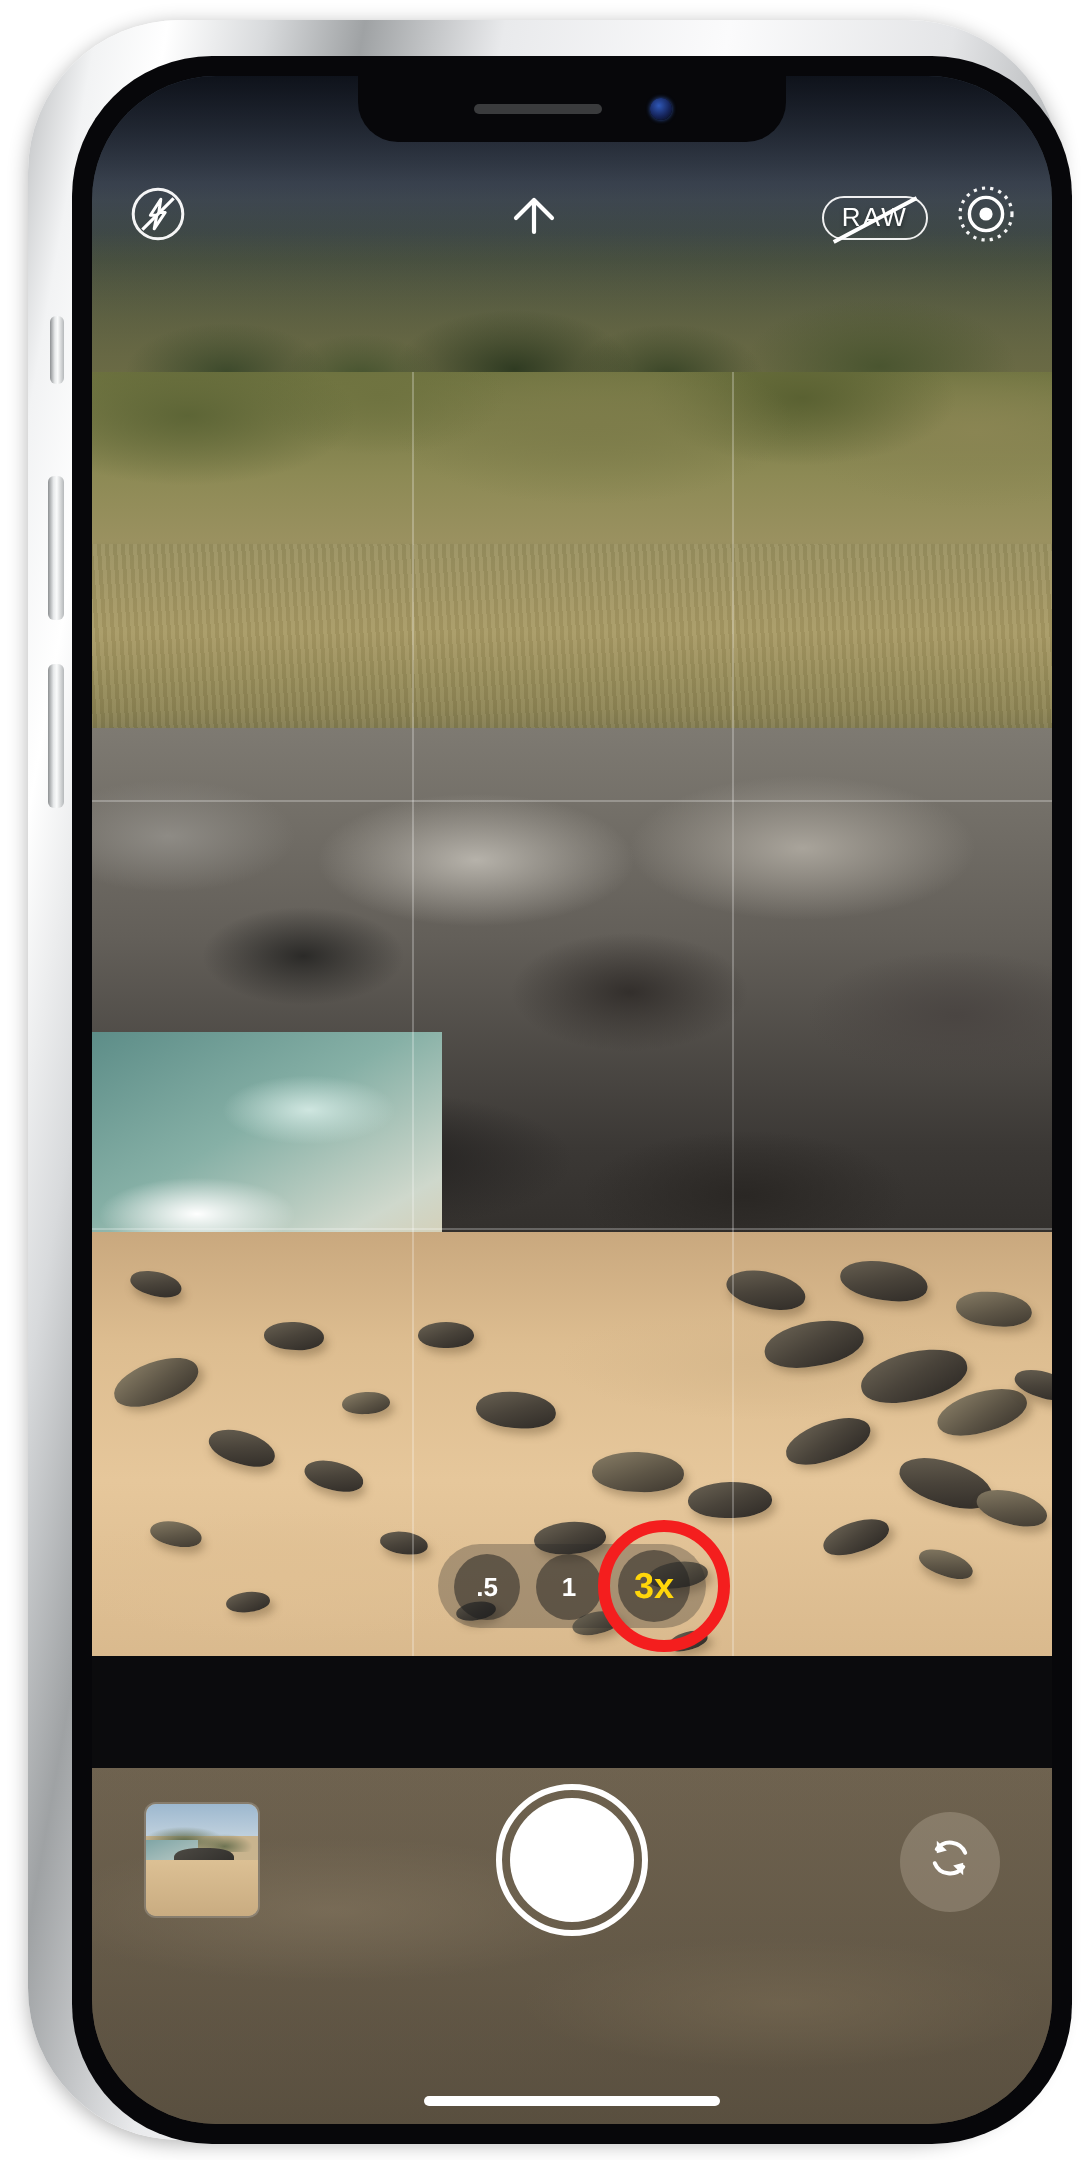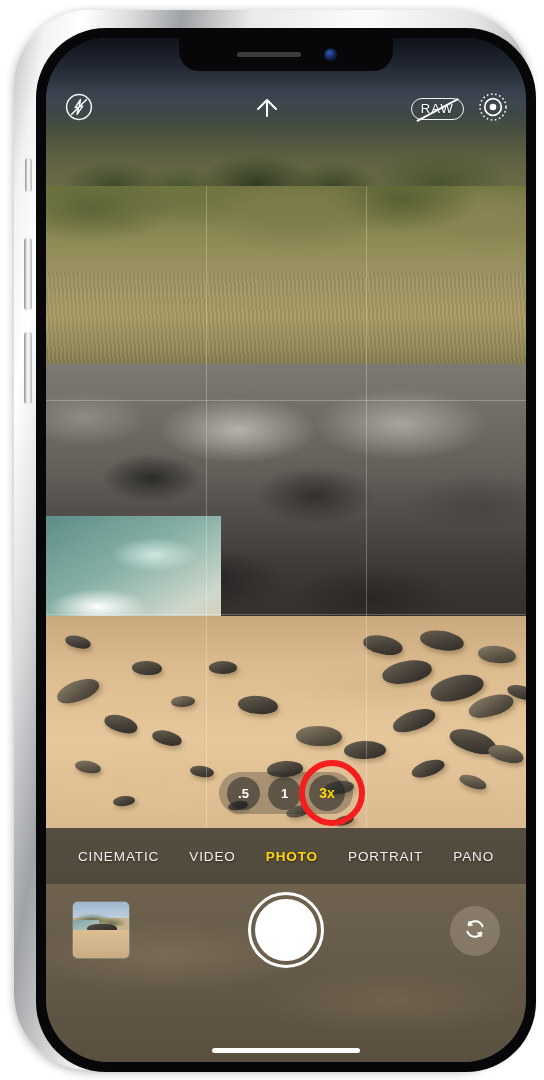--- a/index.html
+++ b/index.html
@@ -276,21 +276,21 @@
     font-size: 13px;
     font-weight: 600;
     display: flex;
     align-items: center;
     justify-content: center;
     cursor: pointer;
   }
   .zoom-btn.active {
     color: #ffd60a;
     width: 36px; height: 36px;
-    font-size: 14px;
+    font-size: 18px;
   }
   
   #zoom-annotation {
     position: absolute;
     left: 50%;
     transform: translateX(-50%);
     bottom: 2px;
     width: 66px; height: 66px;
     margin-left: 46px;
     border: 6px solid #f41e1e;
@@ -513,27 +513,20 @@
               <svg width="30" height="30" viewBox="0 0 30 30">
                 <circle cx="15" cy="15" r="13" fill="none" stroke="#ffffff" stroke-width="1.6" stroke-dasharray="1.6 2.6" opacity="0.95"></circle>
                 <circle cx="15" cy="15" r="8.3" fill="none" stroke="#ffffff" stroke-width="1.7"></circle>
                 <circle cx="15" cy="15" r="3.3" fill="#ffffff"></circle>
               </svg>
             </span>
           </div>
 
         </div>
 
-        <div id="mode-bar">
-            <div class="mode-item">CINEMATIC</div>
-            <div class="mode-item">VIDEO</div>
-            <div class="mode-item active">PHOTO</div>
-            <div class="mode-item">PORTRAIT</div>
-            <div class="mode-item">PANO</div>
-          </div>
 
         <div id="bottom-bar">
 
           <div id="thumbnail-button">
             <div class="t-sky"></div>
             <div class="t-land"></div>
             <div class="t-sea"></div>
             <div class="t-rock"></div>
             <div class="t-sand"></div>
           </div>

